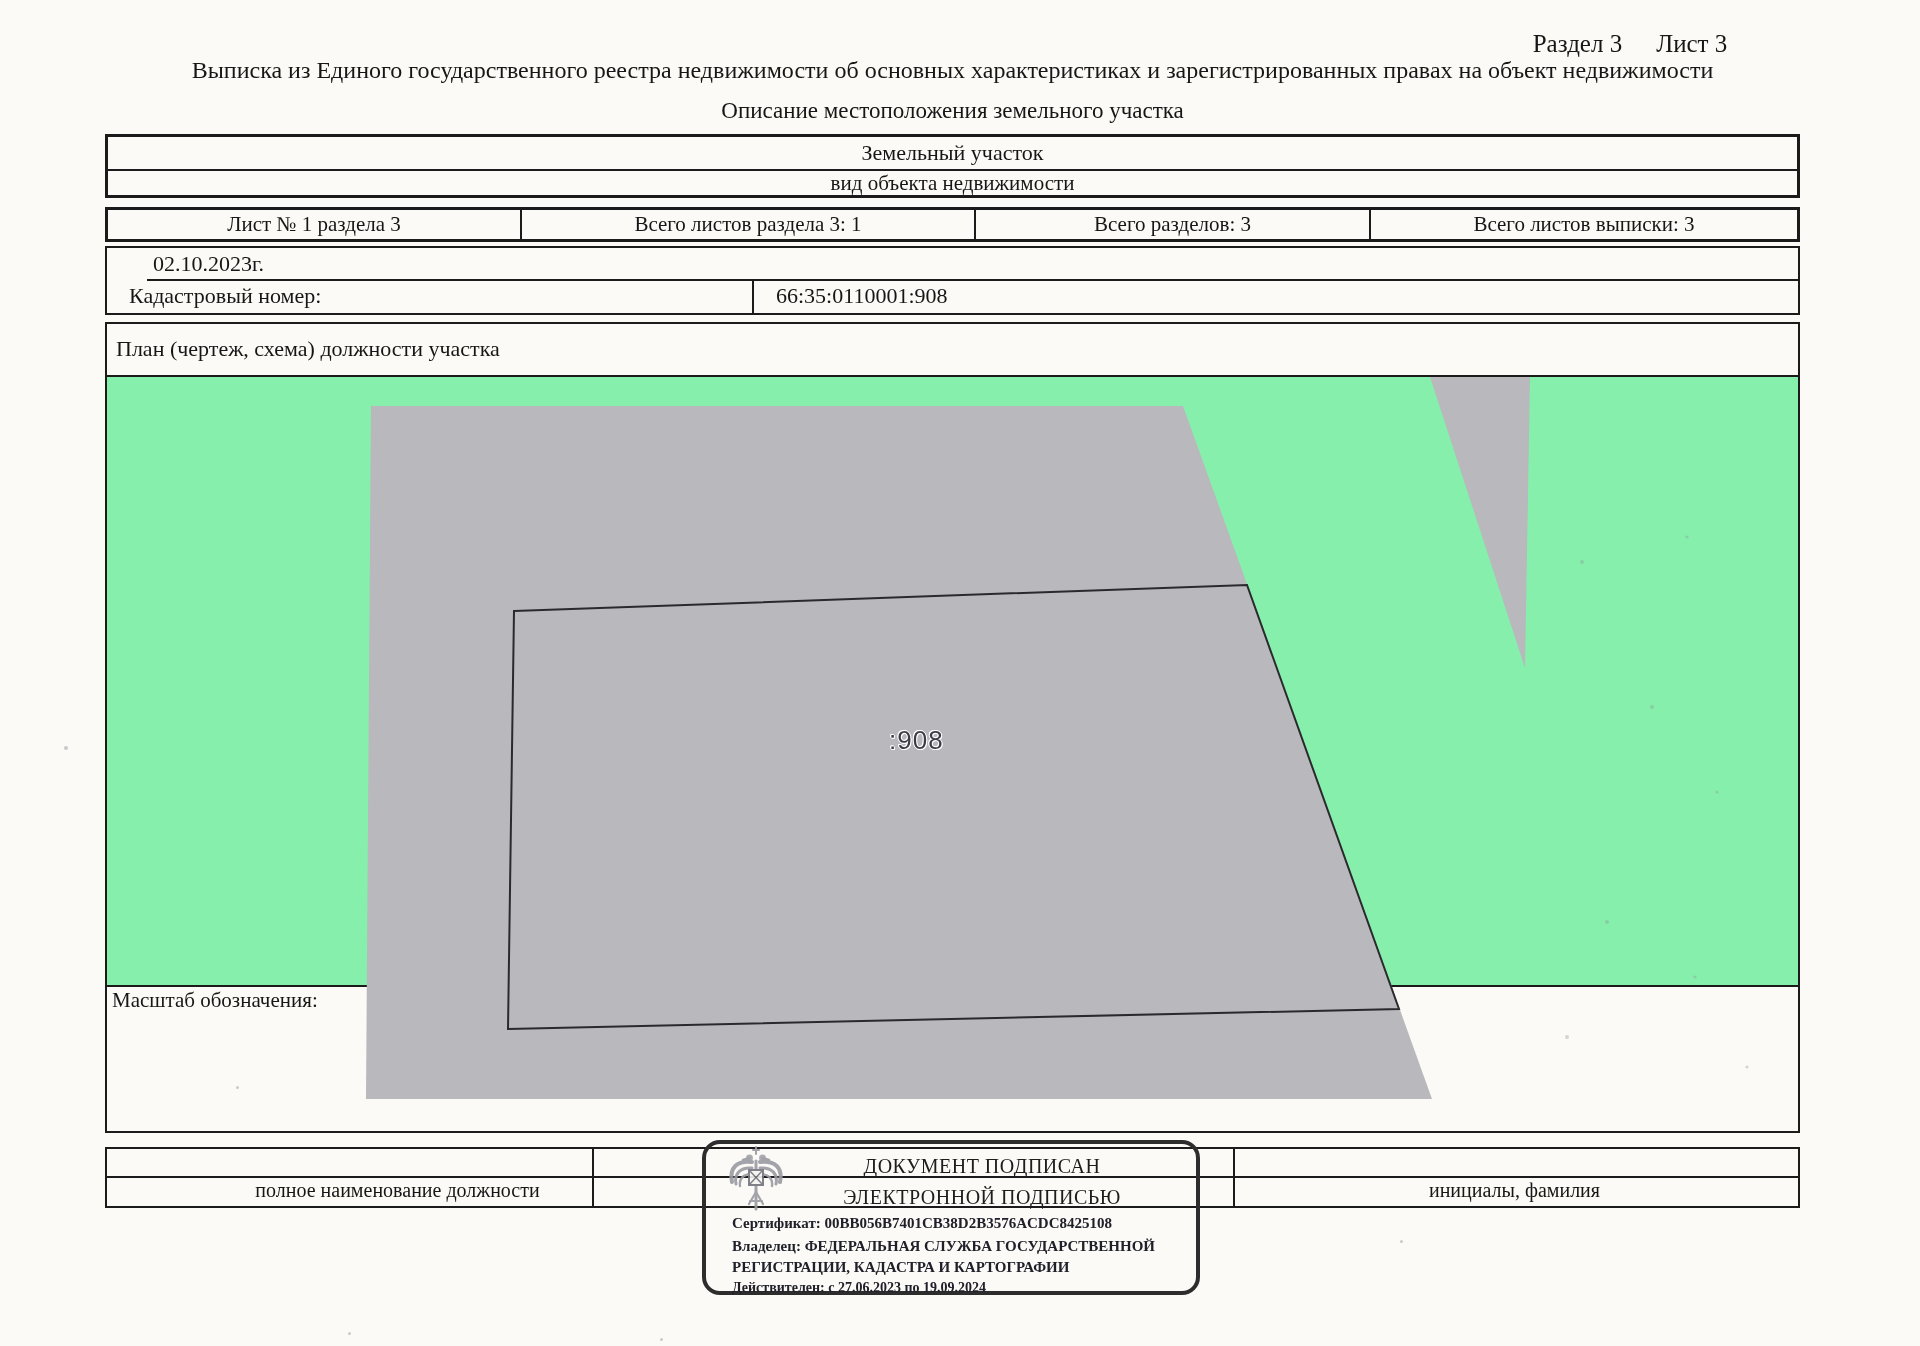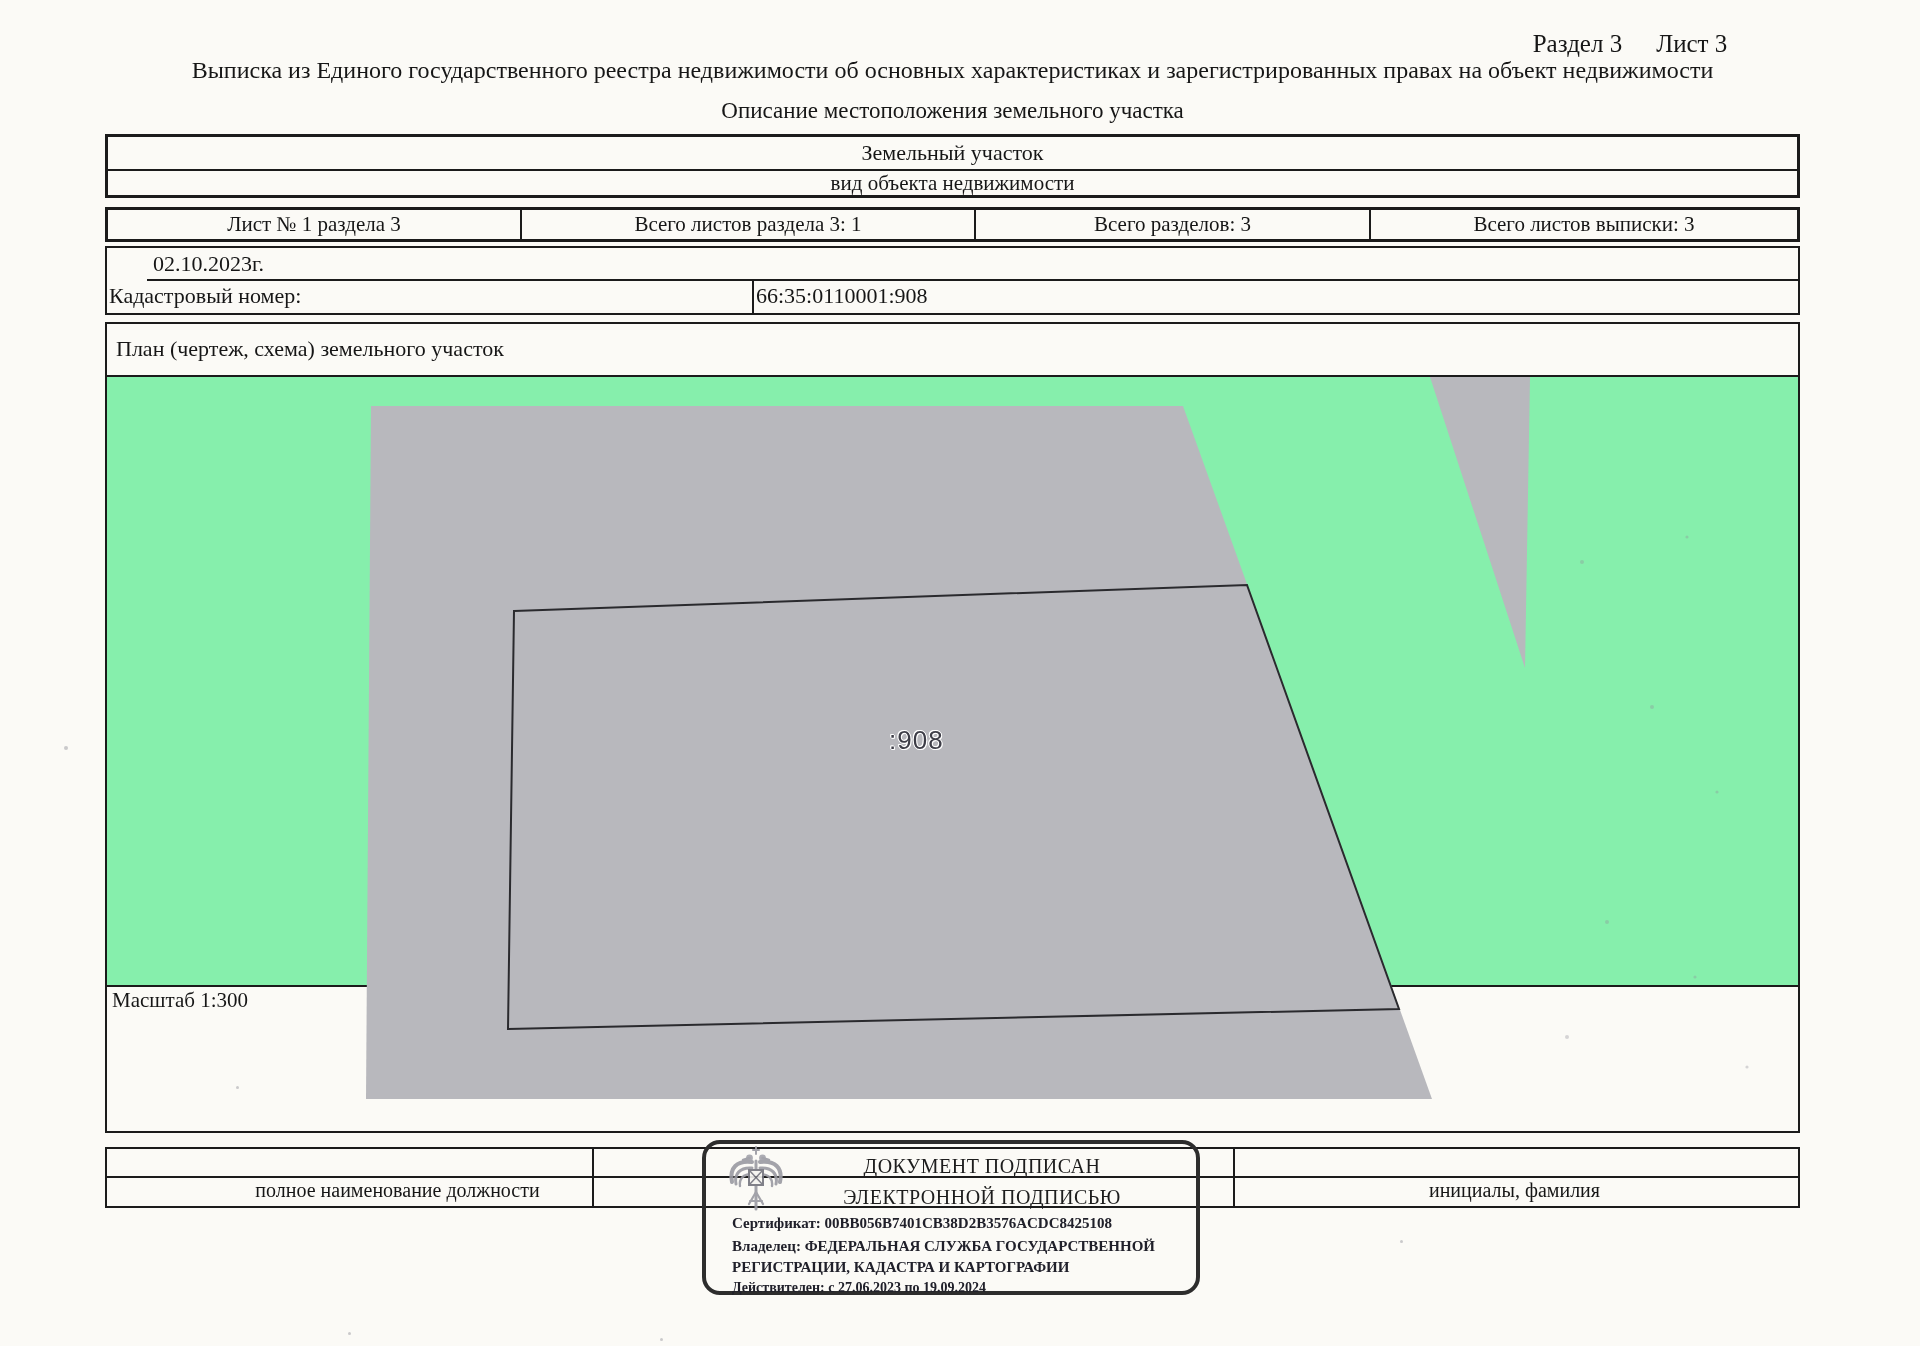--- a/index.html
+++ b/index.html
@@ -26,21 +26,21 @@
   .object-table .r2 { height:24px; line-height:24px; font-size:21px; }
 
   
   .sheets-table { top:207px; left:105px; width:1695px; height:35px; border-width:3px; }
   .sheets-table .cell { line-height:29px; font-size:21px; text-align:center; }
 
   
   .meta-table { top:246px; left:105px; width:1695px; height:69px; }
   .meta-table .r1 { height:33px; border-bottom:2px solid #1b1b1b; line-height:31px; font-size:22px; padding-left:6px;margin-left:40px; }
   .meta-table .r2 { height:32px; }
-  .meta-table .r2 .cell { line-height:30px; font-size:22px; padding-left:2px; }
+  .meta-table .r2 .cell { line-height:30px; font-size:22px; padding-left:22px; }
 
   
   .plan-table { top:322px; left:105px; width:1695px; height:811px; }
   .plan-caption { height:53px; border-bottom:2px solid #1b1b1b; line-height:50px; font-size:22px; padding-left:9px; }
   .plan-drawing { position:relative; height:608px; background:#86efac; }
   .plan-drawing svg { position:absolute; left:0; top:0; }
   .parcel-number { position:absolute; left:782px; top:348px; font-family:"Liberation Sans", sans-serif;
       font-size:26px; color:#3d3d47; letter-spacing:1px;
       text-shadow:-1px 0 #fff,1px 0 #fff,0 -1px #fff,0 1px #fff,1px 1px #fff,-1px -1px #fff; }
   .scale-row { height:30px; border-top:2px solid #1b1b1b; }
@@ -86,21 +86,21 @@
 
   <div class="abs box meta-table">
     <div class="r1">02.10.2023г.</div>
     <div class="r2 row">
       <div class="cell" style="width:645px">Кадастровый номер:</div>
       <div class="cell" style="flex:1">66:35:0110001:908</div>
     </div>
   </div>
 
   <div class="abs box plan-table">
-    <div class="plan-caption">План (чертеж, схема) земельного участок</div>
+    <div class="plan-caption">План (чертеж, схема) должности участка</div>
 
     <div class="plan-drawing">
       <svg width="1691" height="722" viewBox="0 0 1691 722">
 
         <polygon points="264,29 1076,29 1325,722 259,722" fill="#b8b8bd"></polygon>
 
         <polygon points="1323,0 1423,0 1418,291" fill="#b8b8bd"></polygon>
 
         <polygon fill="none" stroke="#2a2a2e" stroke-width="2" points="407,234 1140,208 1292,632 401,652"></polygon>
 
@@ -112,21 +112,20 @@
           <circle cx="1500" cy="545" r="2"></circle>
           <circle cx="1588" cy="600" r="1.6"></circle>
           <circle cx="1460" cy="660" r="2"></circle>
           <circle cx="1640" cy="690" r="1.6"></circle>
         </g>
       </svg>
       <div class="parcel-number">:908</div>
     </div>
 
     <div class="scale-row row">
-      <div class="cell" style="width:419px">Масштаб 1:300</div>
       <div class="cell" style="width:426px">Масштаб обозначения:</div>
       <div class="cell" style="width:429px"></div>
       <div class="cell" style="flex:1"></div>
     </div>
   </div>
 
   <div class="abs box sig-table">
     <div class="rA"></div>
     <div class="rB">
       <div class="sig-label" style="width:487px; padding-left:94px">полное наименование должности</div>

